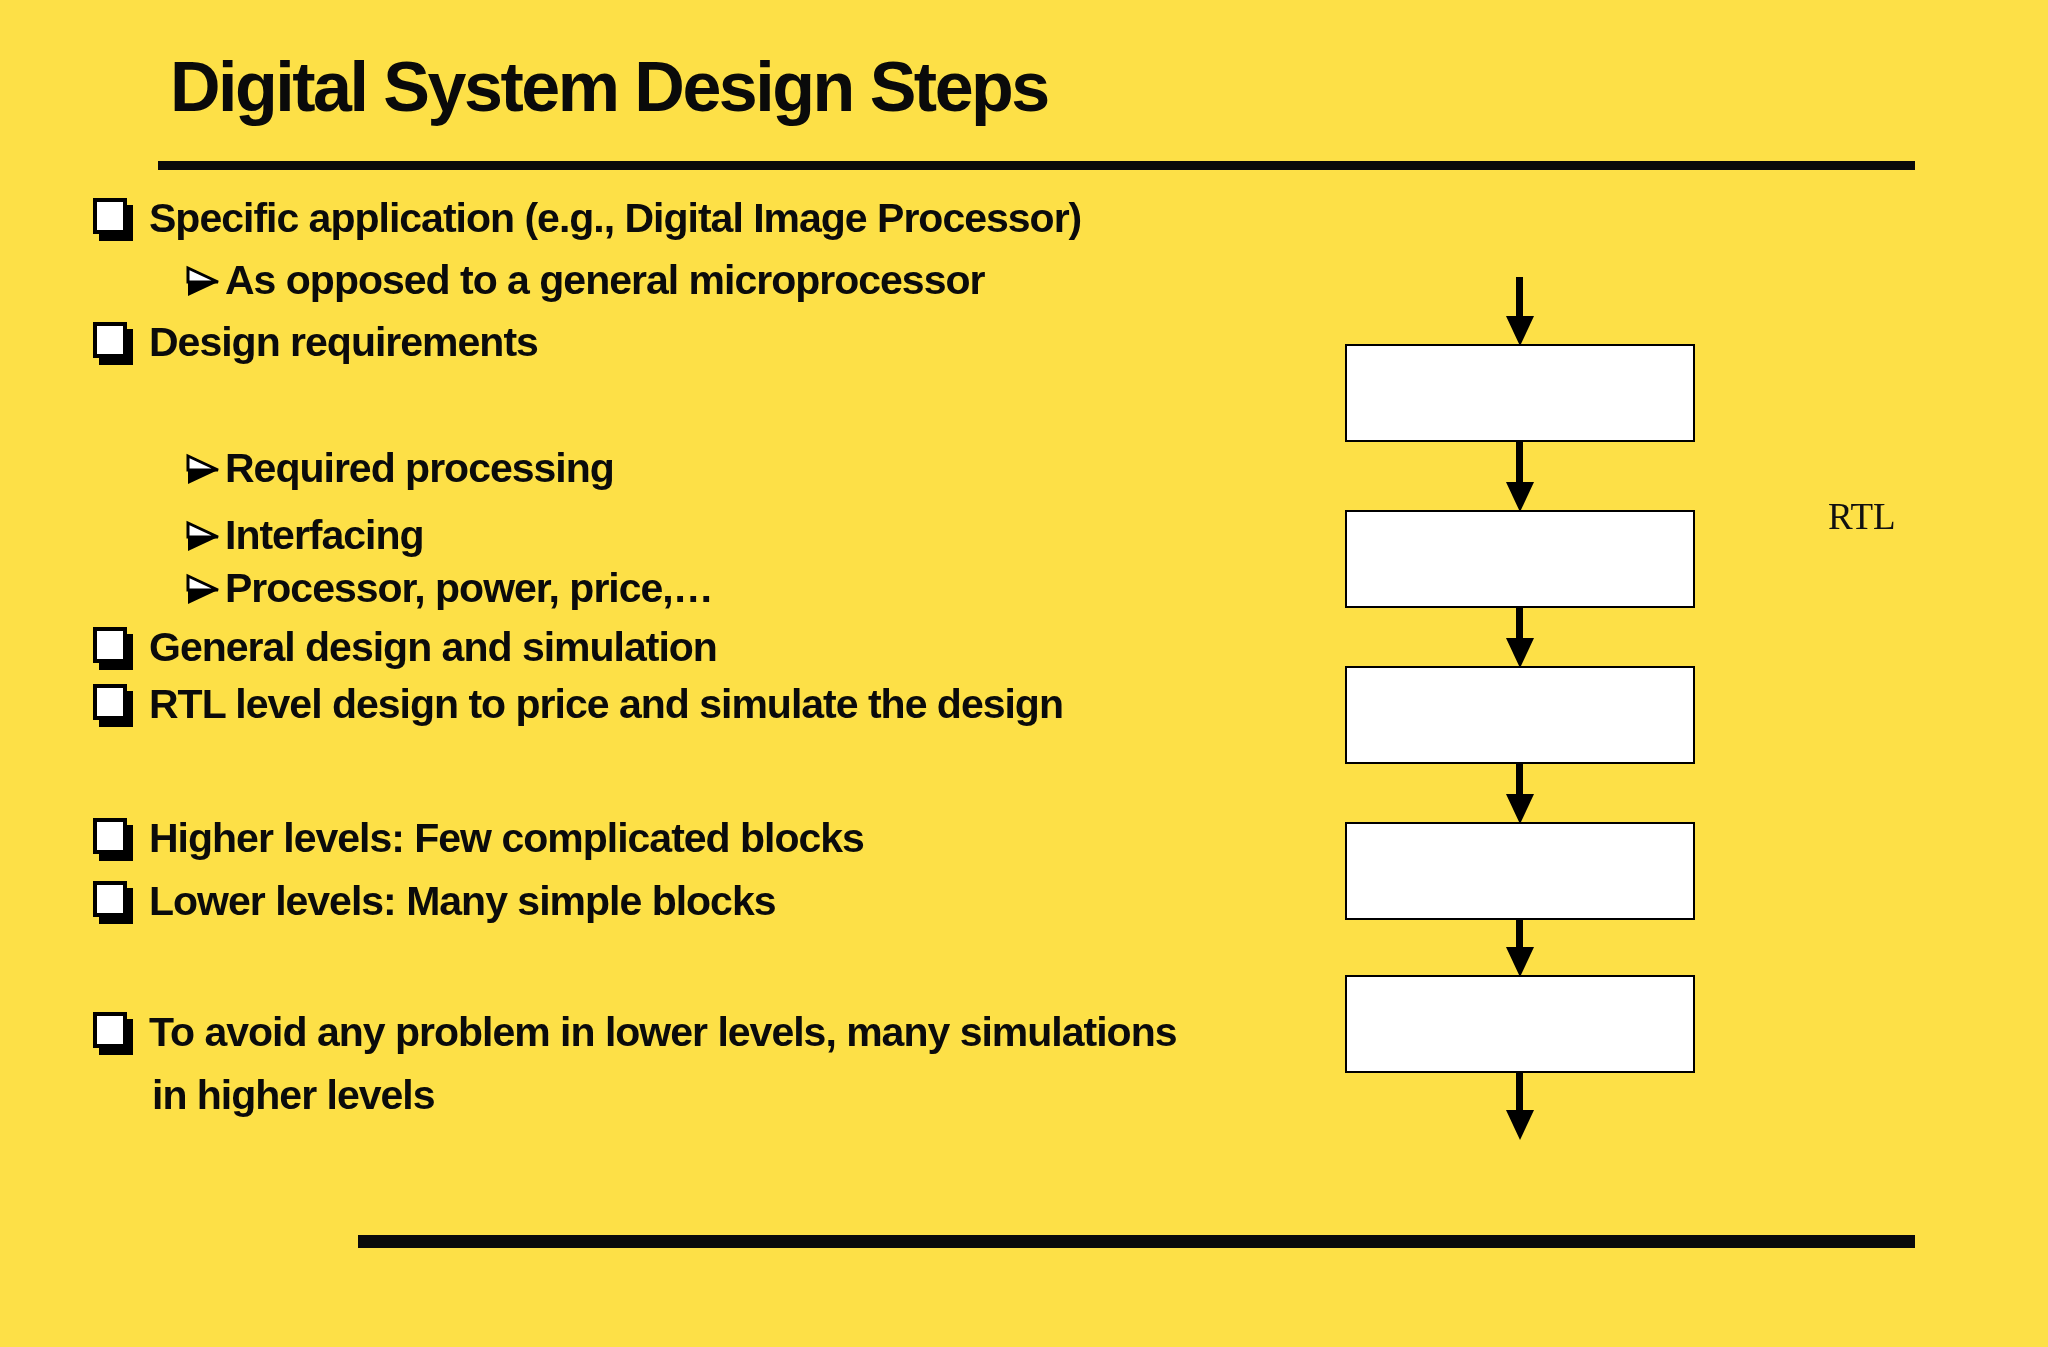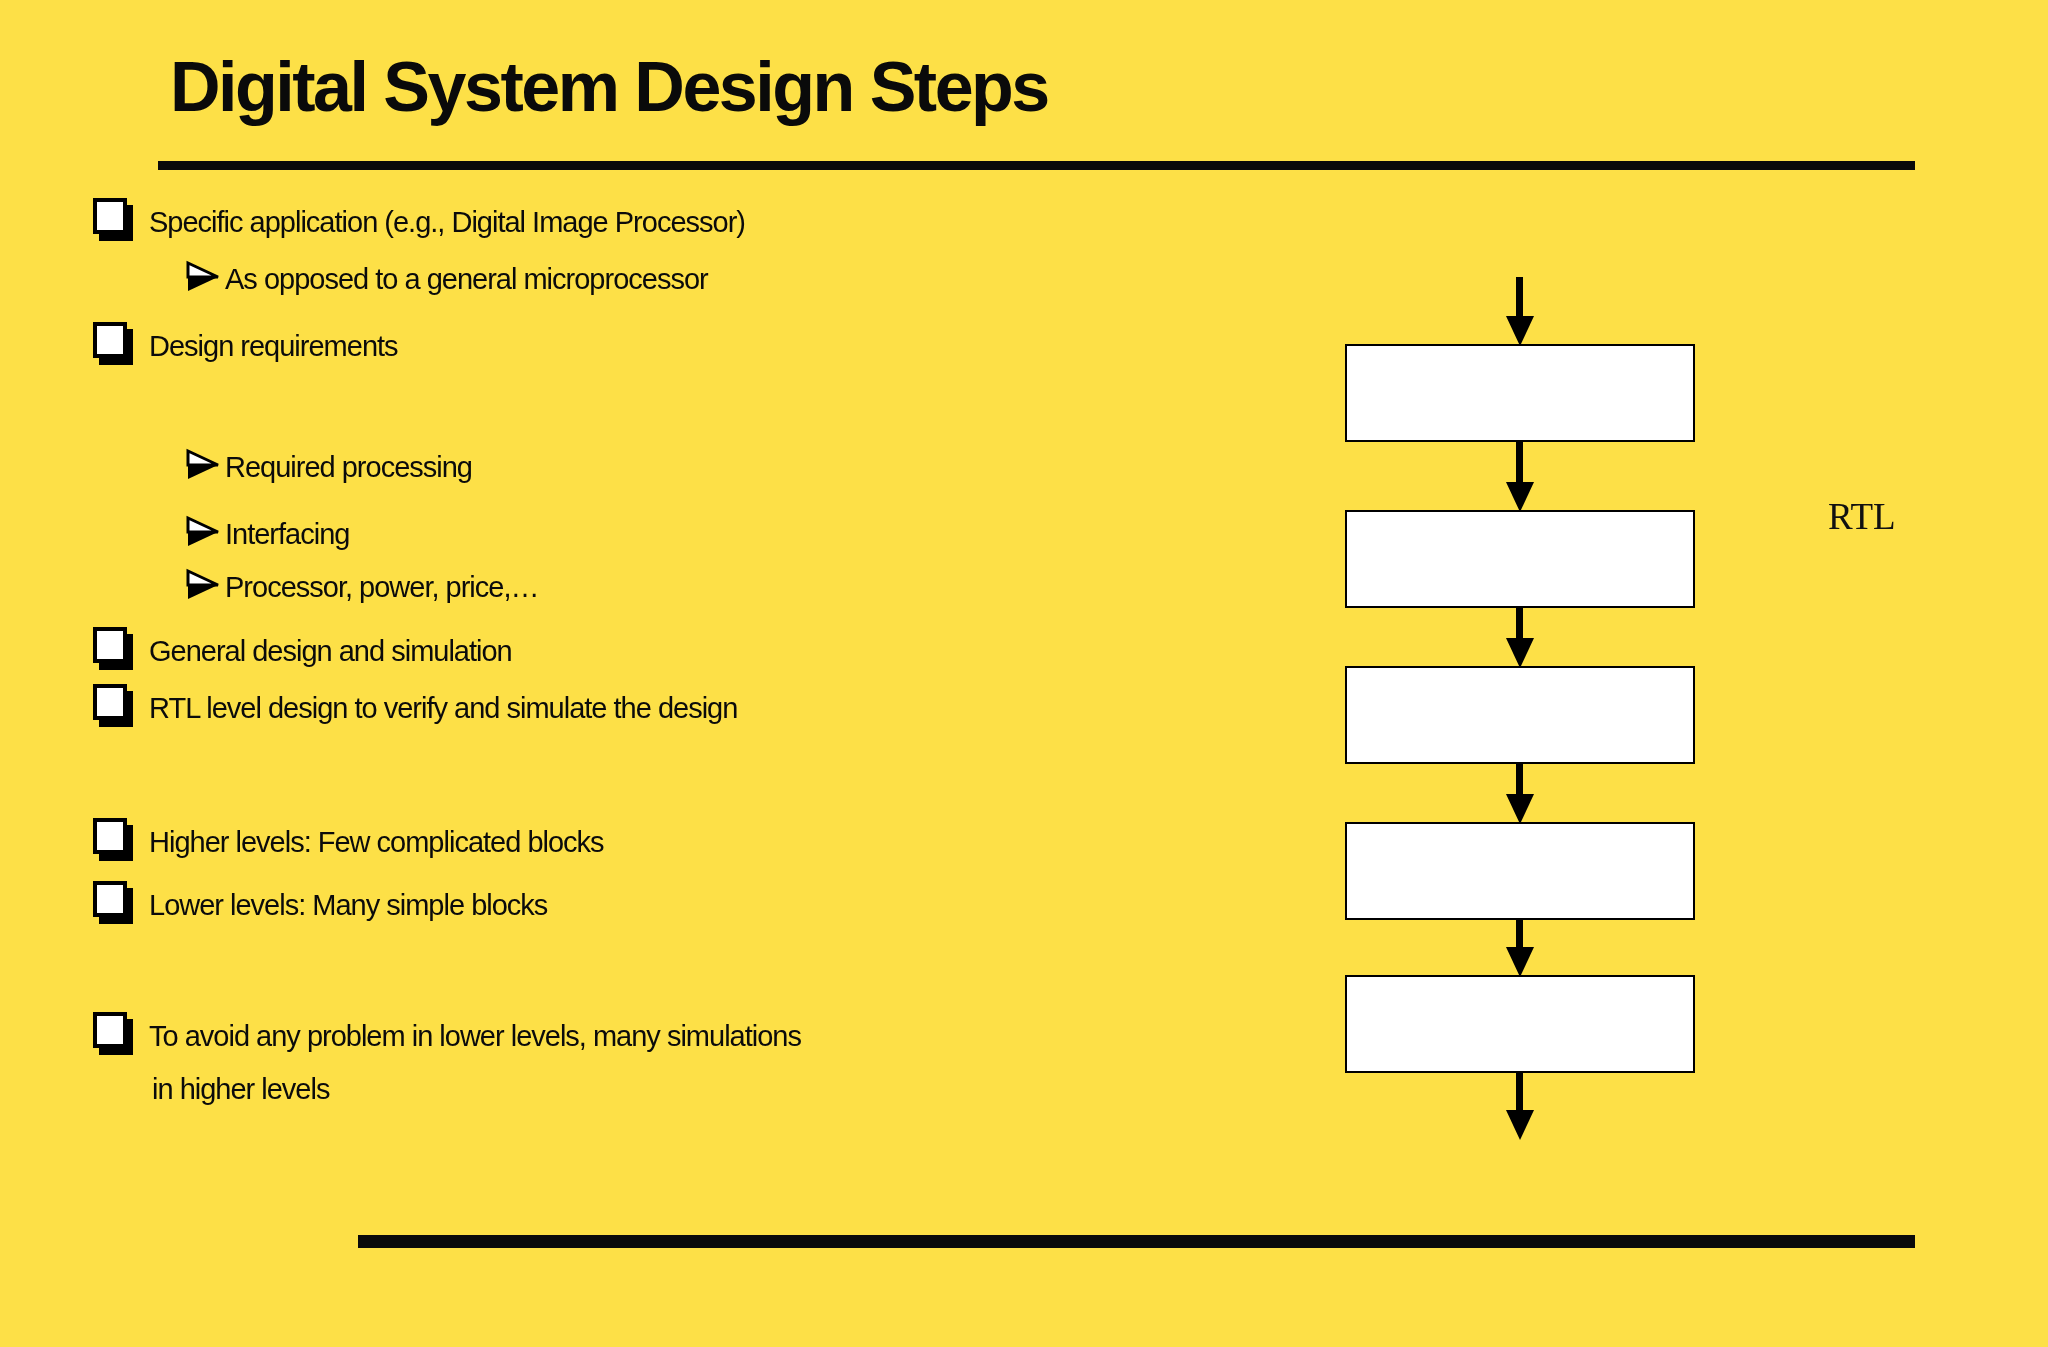--- a/index.html
+++ b/index.html
@@ -23,25 +23,26 @@
     white-space:nowrap;
     color:#0a0a0a;
   }
   .rule{position:absolute;background:#0a0a0a;}
   .rule-top{left:158px;top:161px;width:1757px;height:9px;}
   .rule-bottom{left:358px;top:1235px;width:1557px;height:13px;}
 
   
   .line{
     position:absolute;
-    font-size:29px;
+    font-size:41px;
     letter-spacing:-1px;
     line-height:1;
     white-space:nowrap;
     color:#0b0b0b;
+    font-weight:bold;
   }
   .l1{left:93px;}
   .l2{left:185px;}
   .lc{left:152px;}
   .sq{
     display:inline-block;
     width:26px;height:28px;
     border:4px solid #000;
     background:#fff;
     box-shadow:6px 7px 0 0 #000;
@@ -113,21 +114,21 @@
   <div class="line l2" style="top:568px">
     <svg class="arr" width="36" height="34" viewBox="0 0 36 34">
         <polygon points="3,3 33,17 3,17" fill="#ffffff" stroke="#000" stroke-width="3"></polygon>
         <polygon points="3,17 33,17 3,31" fill="#000000"></polygon>
       </svg><span class="txt">Processor, power, price,…</span>
   </div>
   <div class="line l1" style="top:627px">
     <span class="sq"></span><span class="txt">General design and simulation</span>
   </div>
   <div class="line l1" style="top:684px">
-    <span class="sq"></span><span class="txt">RTL level design to verify and simulate the design</span>
+    <span class="sq"></span><span class="txt">RTL level design to price and simulate the design</span>
   </div>
   <div class="line l1" style="top:818px">
     <span class="sq"></span><span class="txt">Higher levels: Few complicated blocks</span>
   </div>
   <div class="line l1" style="top:881px">
     <span class="sq"></span><span class="txt">Lower levels: Many simple blocks</span>
   </div>
   <div class="line l1" style="top:1012px">
     <span class="sq"></span><span class="txt">To avoid any problem in lower levels, many simulations</span>
   </div>

